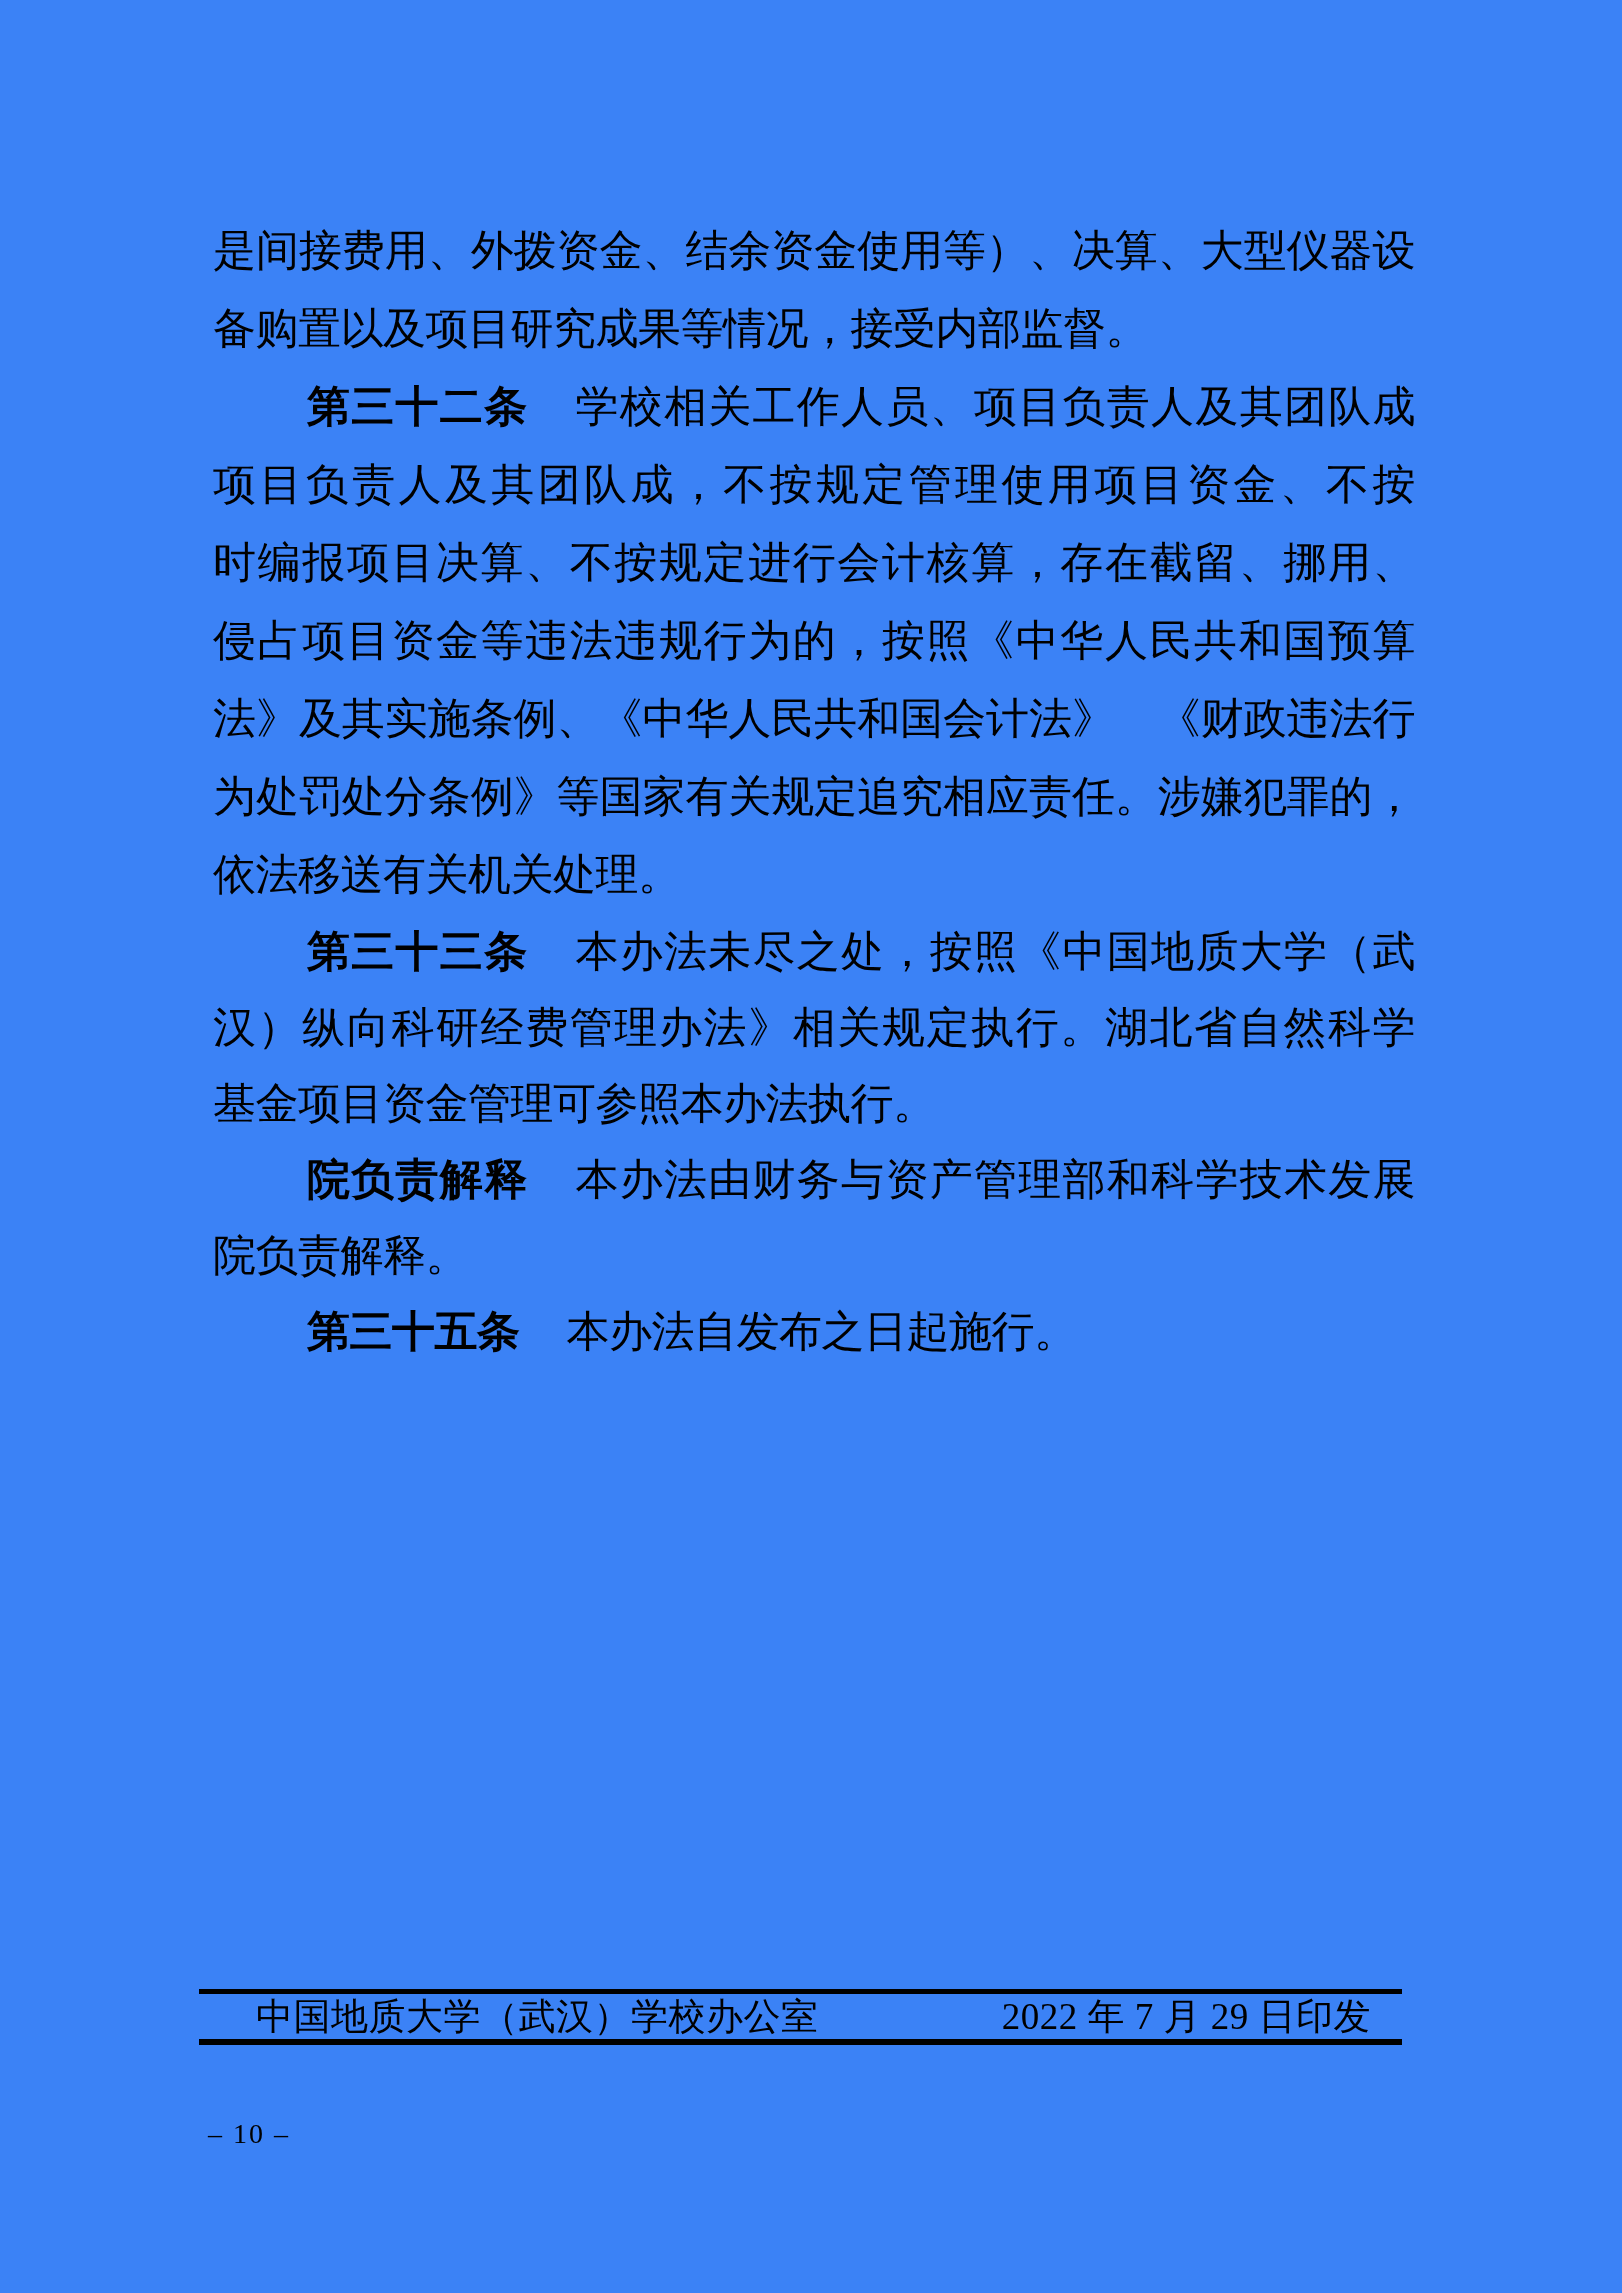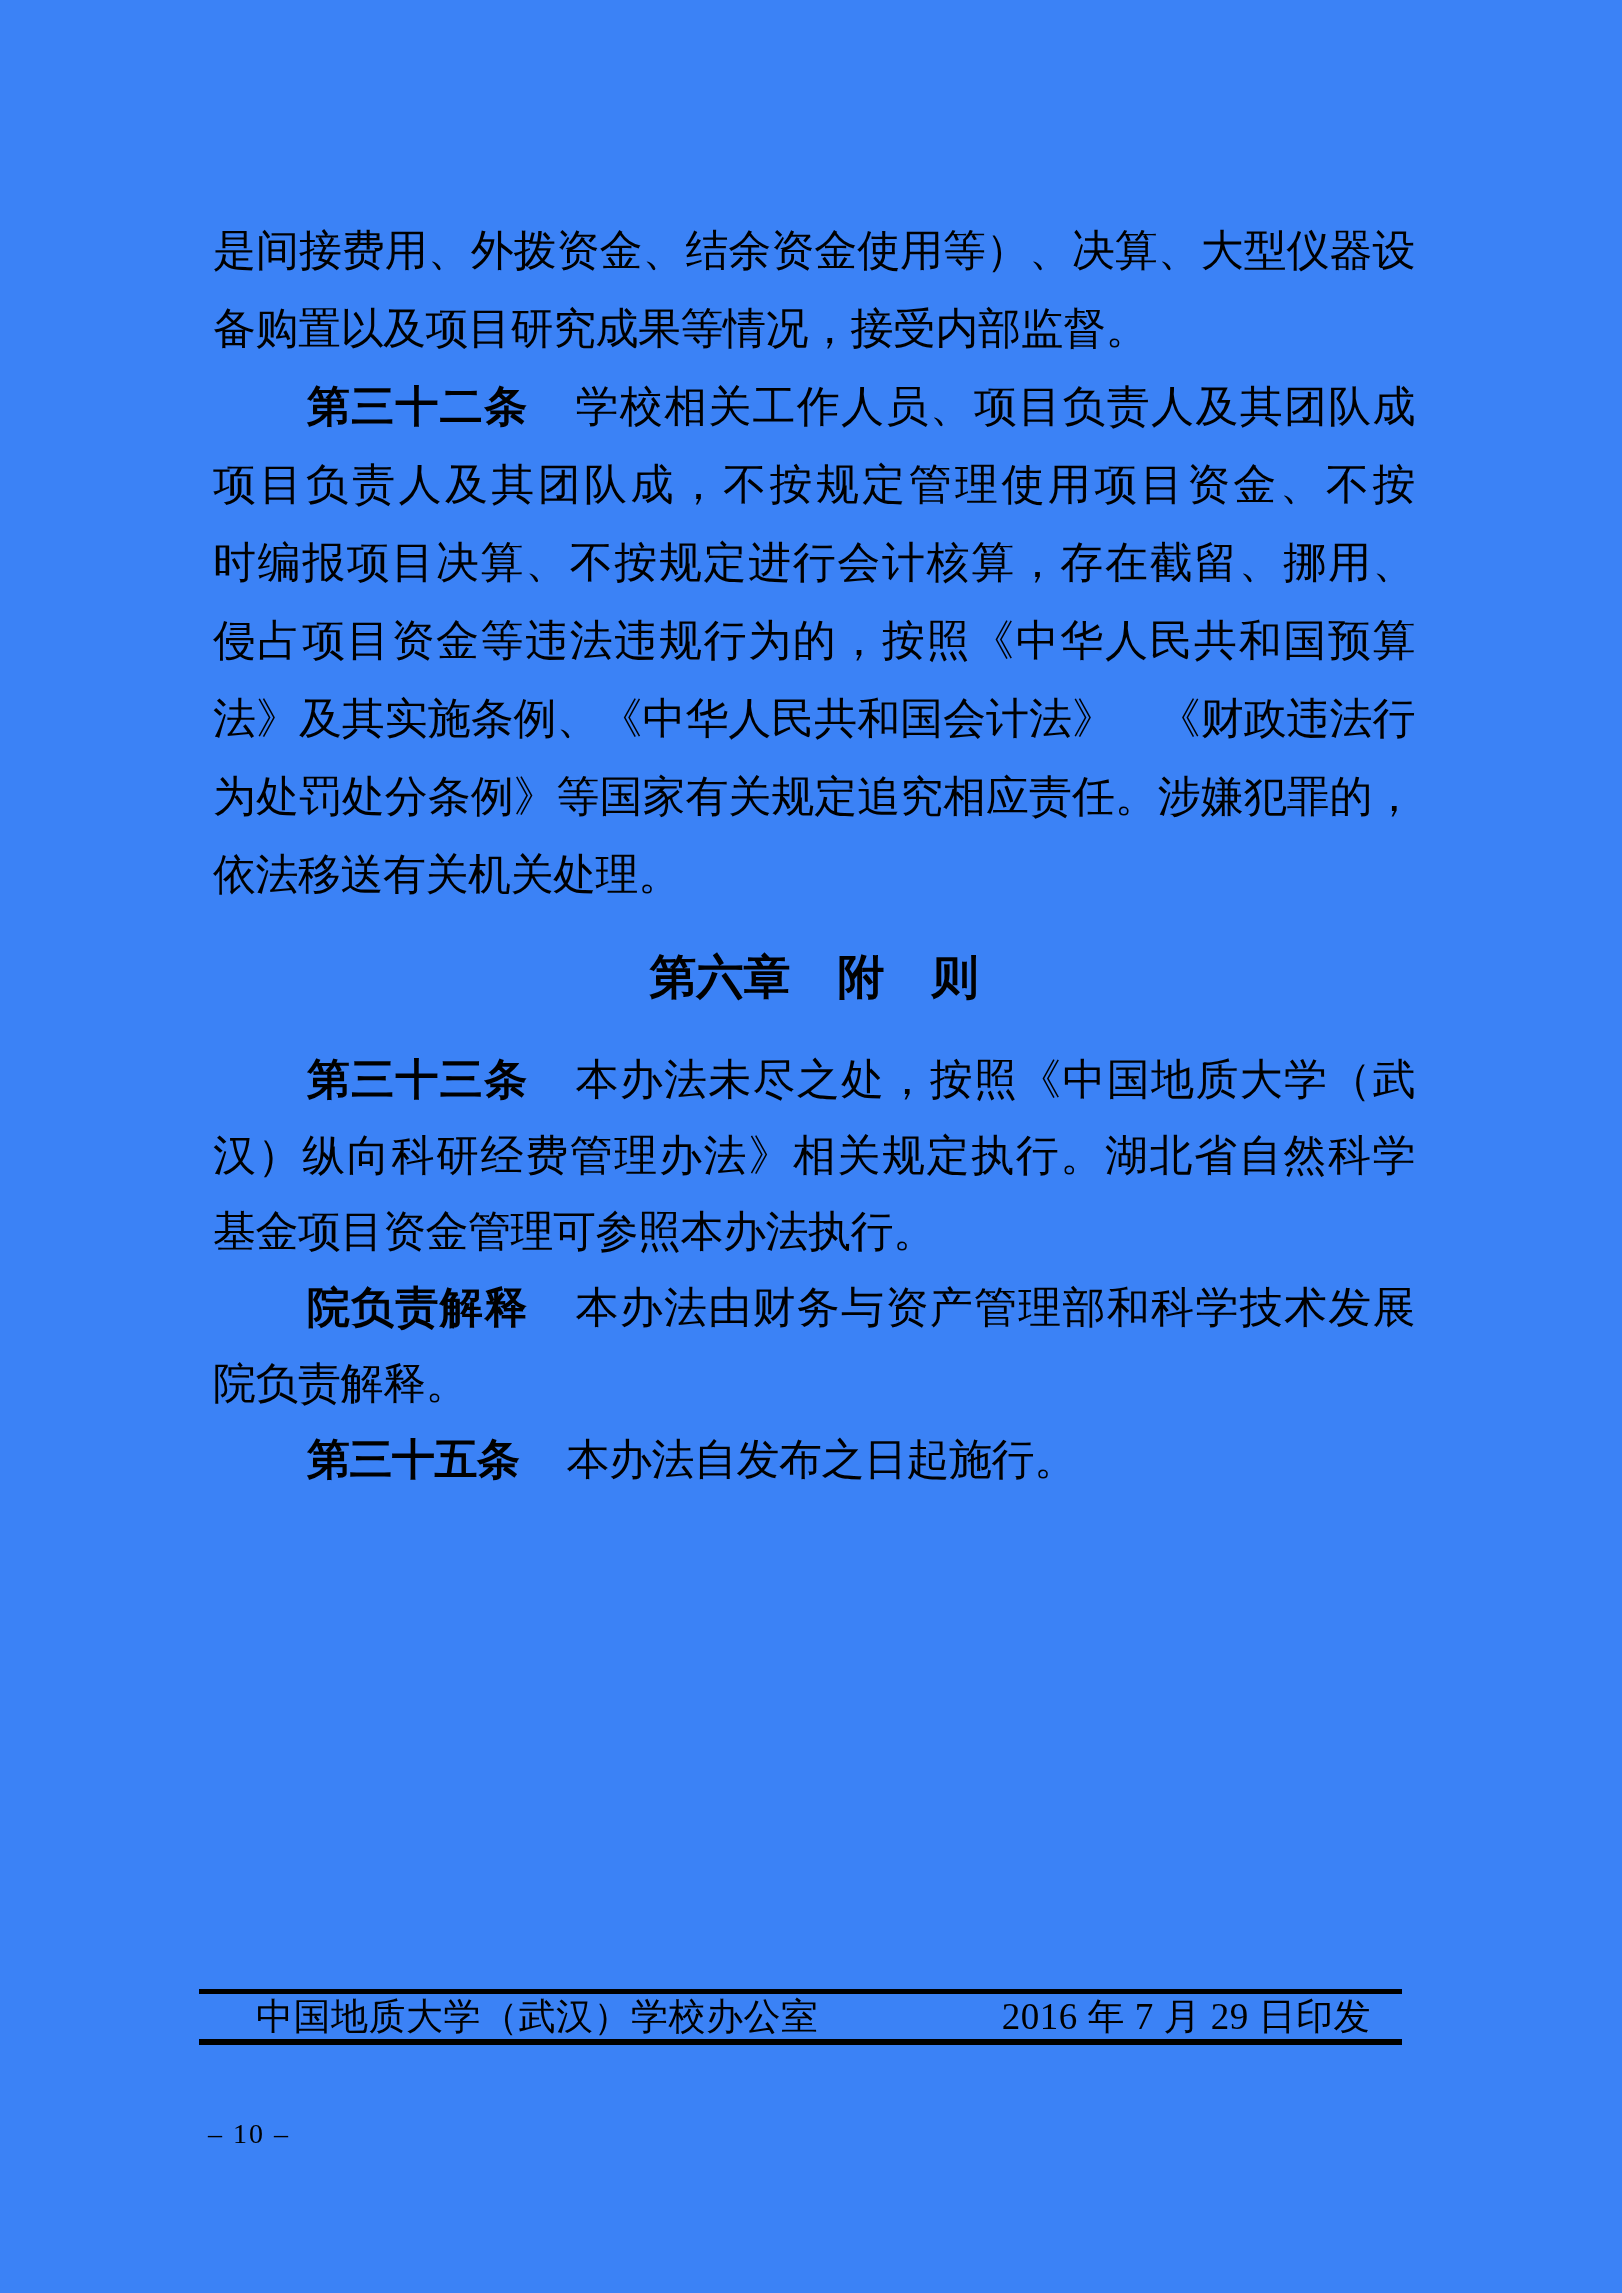--- a/index.html
+++ b/index.html
@@ -82,33 +82,32 @@
     <p class="line fill">是间接费用、外拨资金、结余资金使用等）、决算、大型仪器设</p>
     <p class="line">备购置以及项目研究成果等情况，接受内部监督。</p>
     <p class="line fill indent"><span class="term">第三十二条</span><span>学校相关工作人员、项目负责人及其团队成</span></p>
     <p class="line fill">项目负责人及其团队成，不按规定管理使用项目资金、不按</p>
     <p class="line fill">时编报项目决算、不按规定进行会计核算，存在截留、挪用、</p>
     <p class="line fill">侵占项目资金等违法违规行为的，按照《中华人民共和国预算</p>
     <p class="line fill">法》及其实施条例、《中华人民共和国会计法》　《财政违法行</p>
     <p class="line fill">为处罚处分条例》等国家有关规定追究相应责任。涉嫌犯罪的，</p>
     <p class="line">依法移送有关机关处理。</p>
 
-    <h2 class="chapter">第六章　附　则</h2>
 
     <div class="block2">
       <p class="line fill indent"><span class="term">第三十三条</span><span>本办法未尽之处，按照《中国地质大学（武</span></p>
       <p class="line fill">汉）纵向科研经费管理办法》相关规定执行。湖北省自然科学</p>
       <p class="line">基金项目资金管理可参照本办法执行。</p>
       <p class="line fill indent"><span class="term">院负责解释</span><span>本办法由财务与资产管理部和科学技术发展</span></p>
       <p class="line">院负责解释。</p>
       <p class="line indent"><span class="term">第三十五条</span><span>本办法自发布之日起施行。</span></p>
     </div>
   </main>
 
   <footer class="issue-bar">
     <span class="issue-office">中国地质大学（武汉）学校办公室</span>
-    <span class="issue-date">2016 年 7 月 29 日印发</span>
+    <span class="issue-date">2022 年 7 月 29 日印发</span>
   </footer>
 
   <div class="page-number">– 10 –</div>
 
 </div>
 
 
 </body></html>

